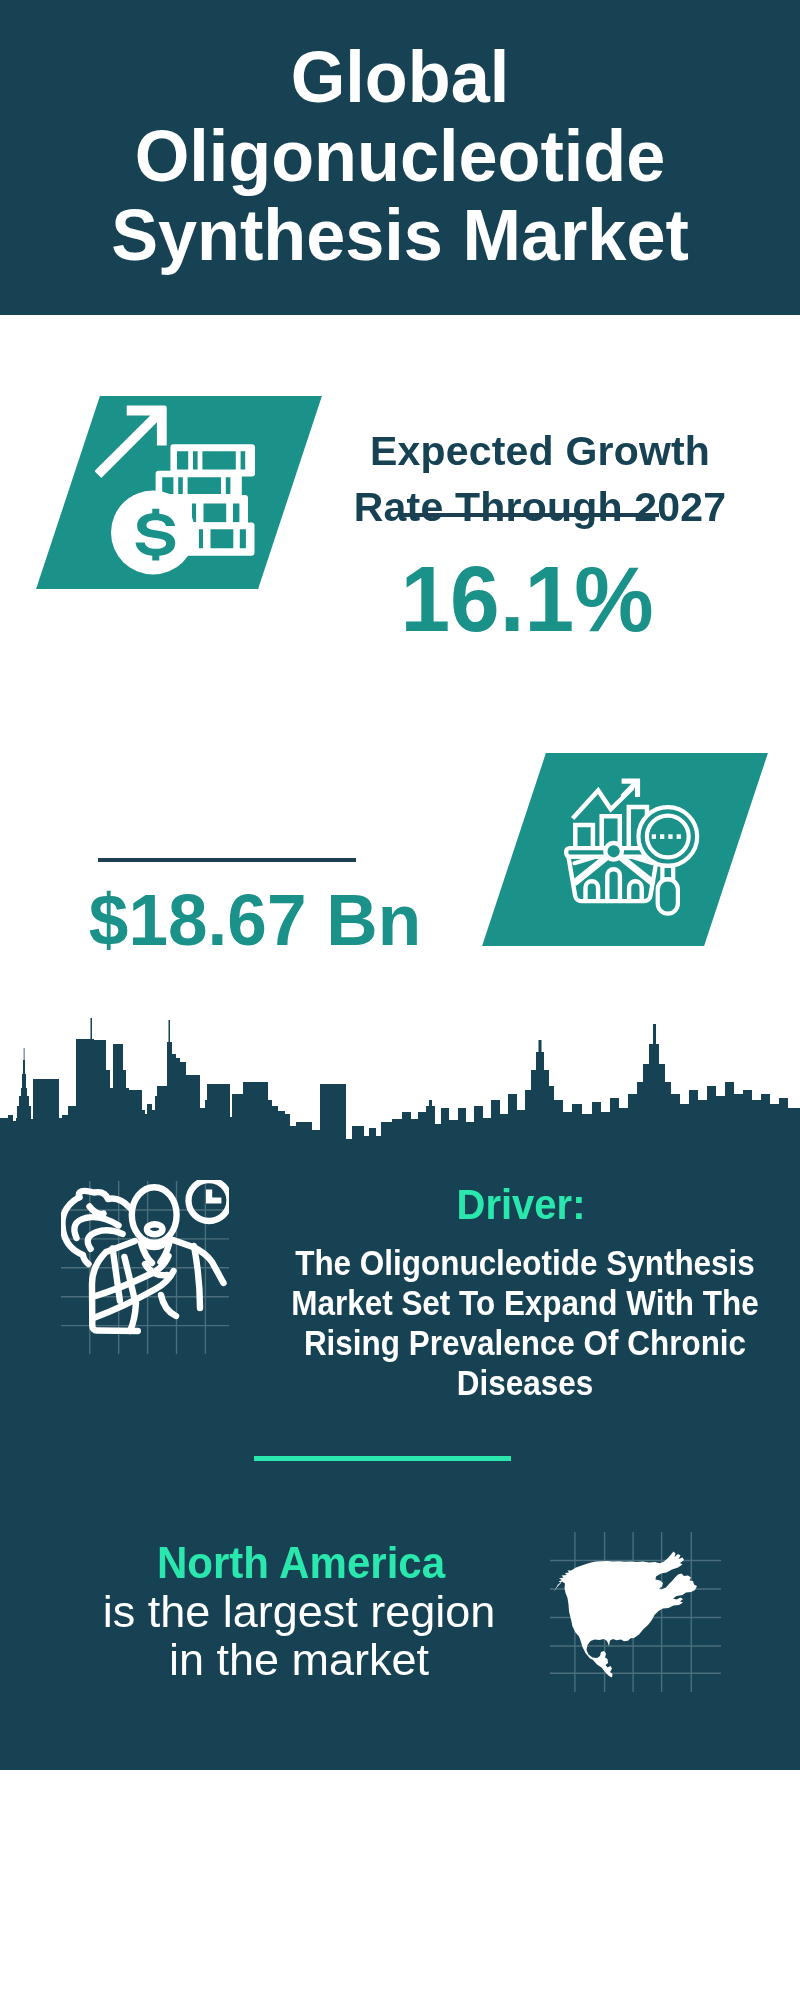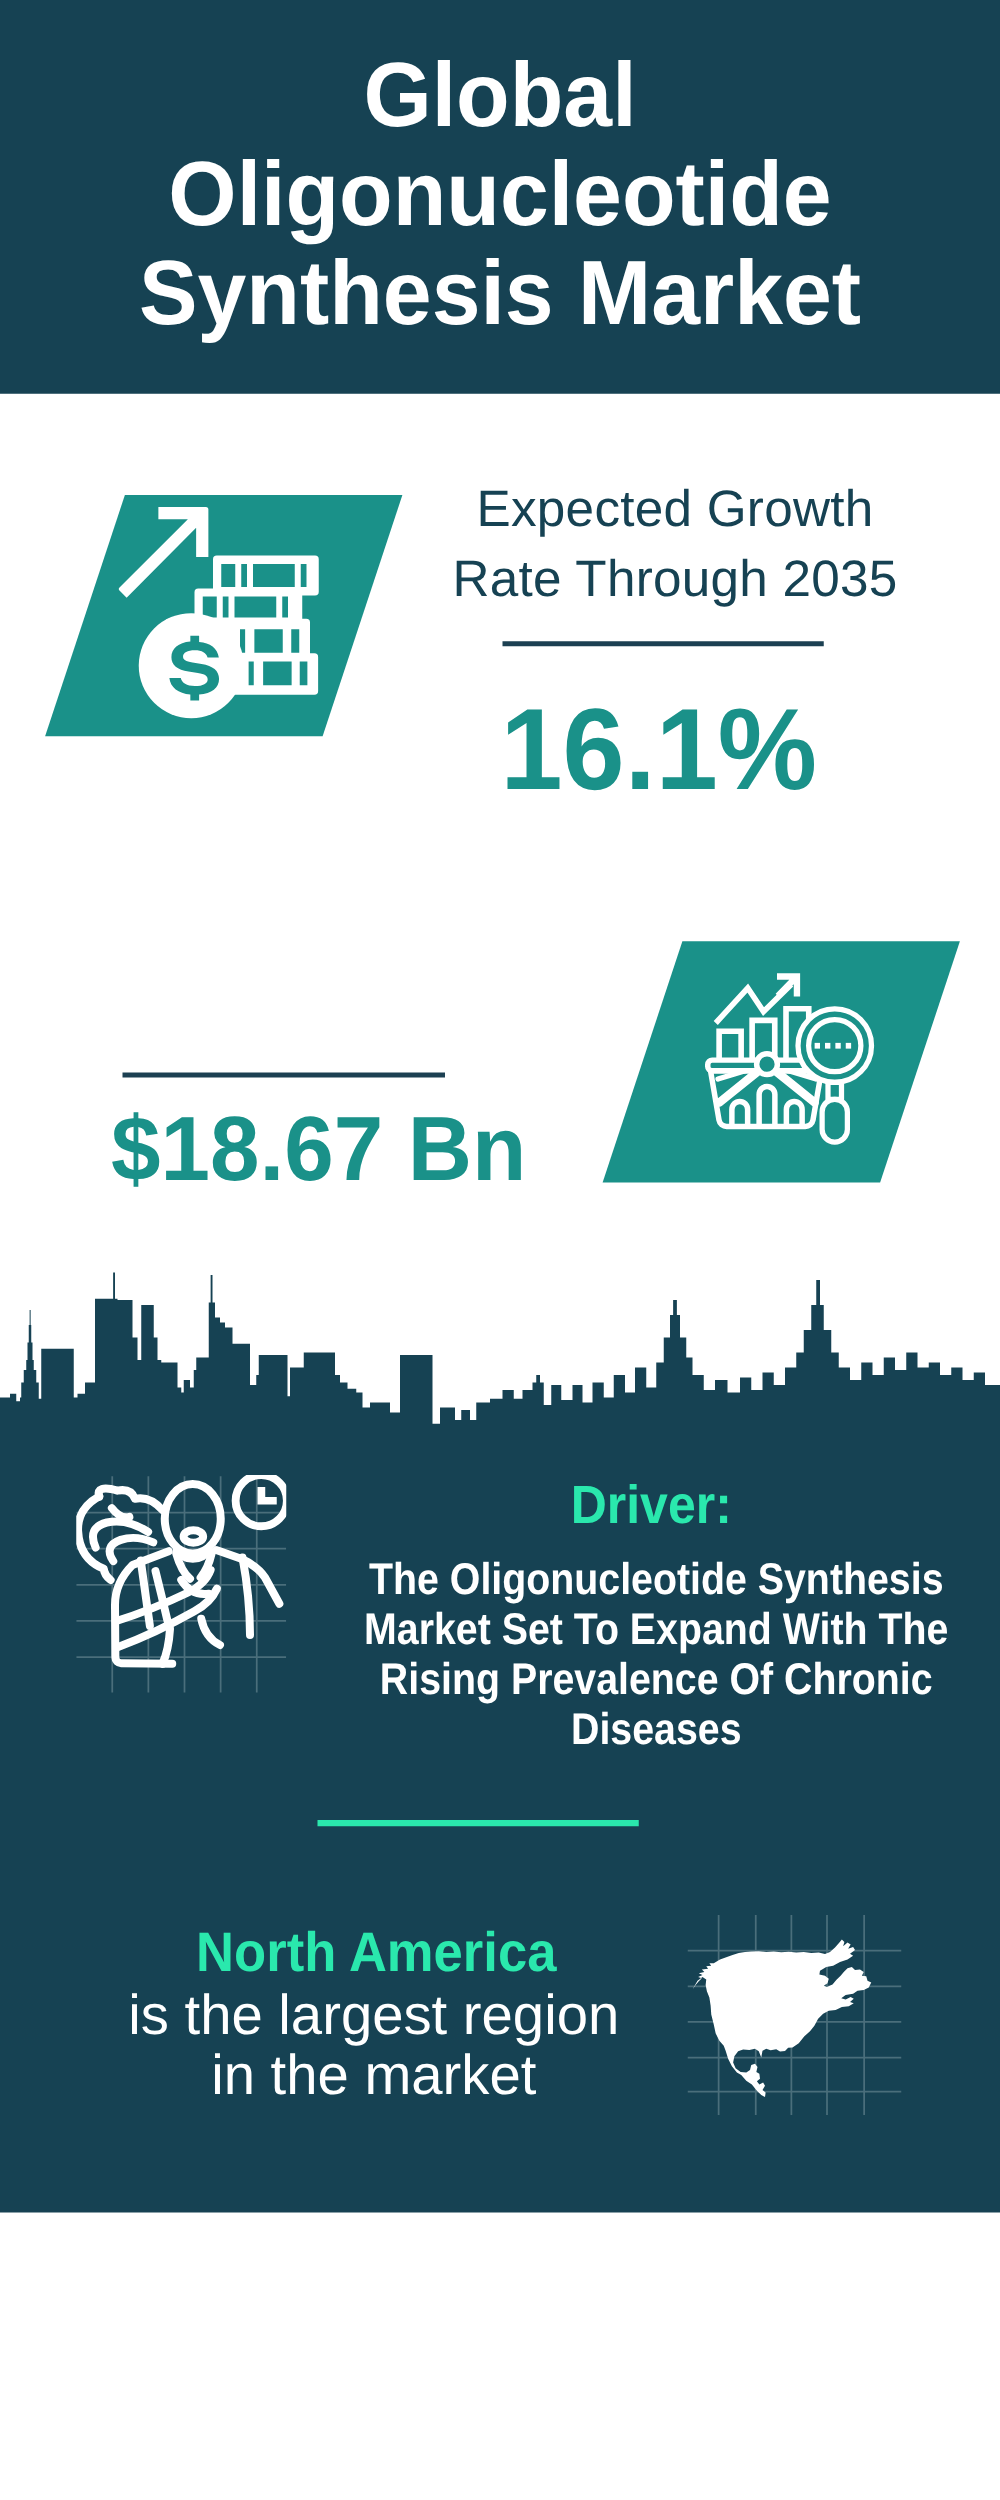--- a/index.html
+++ b/index.html
@@ -23,22 +23,22 @@
   #icon-money { left:95px; top:398px; width:162px; height:182px; }
   #icon-analysis { left:555px; top:765px; width:150px; height:165px; }
   #icon-driver { left:61px; top:1180px; width:168px; height:175px; }
   #icon-map { left:550px; top:1532px; width:175px; height:165px; }
   #head-1 { left:340px; top:378.5px; width:400px; }
   #rule-1 { left:402px; top:513px; width:257px; }
   #val-1  { left:127px; top:553px; width:800px; transform-origin:400px 0; }
   #head-2 { left:53px;  top:724.5px; width:400px; }
   #rule-2 { left:98px;  top:858px; width:258px; }
   #val-2  { left:-145px; top:883px; width:800px; transform-origin:400px 0; }
-  .stat-head { position:absolute; color:#164253; font-size:41px; font-weight:400;
-      line-height:56.5px; text-align:center; letter-spacing:0.2px; }
+  .stat-head { position:absolute; color:#164253; font-size:41px; font-weight:700;
+      line-height:56.5px; text-align:center; letter-spacing:0.2px;margin-top:44px; }
   .stat-rule { position:absolute; height:4px; background:#1c4052; }
   .stat-val { position:absolute; color:#1a9189; font-weight:700; text-align:center; white-space:nowrap; }
   #val-1 { font-size:92.5px; line-height:92.5px; transform:scaleX(0.965); }
   #val-2 { font-size:73px;   line-height:73px;   transform:scaleX(0.975); }
 
   
   .lower { position:absolute; left:0; top:1140px; width:800px; height:630px; background:#164253; }
   .skyline { position:absolute; left:0; top:1000px; width:800px; height:200px; }
 
   .driver-label { position:absolute; left:300px; top:1183px; width:400px; color:#2ae8ad;
@@ -92,21 +92,21 @@
                M107.4 53.2 v18.3 h33.4 v-18.3 Z M145.6 53.2 v18.3 h4.6 v-18.3 Z"></path>
     </g>
 
     <g>
       <circle cx="58" cy="134.5" r="42" fill="#ffffff"></circle>
       <path fill="#1a9189" transform="translate(58.0,133.3) scale(0.912,0.895) translate(-58.0,-136.3)" d="M57.2 111.0 h7.7 v5.6 c9.7 0.6 16.1 5.7 17.3 13.8 h-9.9 c-1.1 -4.0 -4.8 -6.4 -11.2 -6.4 c-6.4 0 -10.3 2.2 -10.3 5.5 c0 2.9 2.3 4.4 8.3 5.4 l8.0 1.3 c10.0 1.7 15.3 6.1 15.3 13.2 c0 8.0 -6.3 13.4 -17.5 14.1 v5.4 h-7.7 v-5.4 c-10.6 -0.7 -17.5 -6.3 -18.4 -14.7 h10.0 c1.0 4.5 5.1 7.1 12.4 7.1 c7.2 0 11.2 -2.3 11.2 -5.9 c0 -3.1 -2.3 -4.7 -8.6 -5.7 l-8.2 -1.3 c-9.9 -1.6 -15.0 -6.0 -15.0 -12.9 c0 -7.7 6.0 -13.1 16.6 -14.0 Z"></path>
     </g>
   </svg>
   <div class="stat-head" id="head-1">
     <div>Expected Growth</div>
-    <div>Rate Through 2035</div>
+    <div>Rate Through 2027</div>
   </div>
   <div class="stat-rule" id="rule-1"></div>
   <div class="stat-val" id="val-1">16.1%</div>
 
   <div class="lower"></div>
   <svg class="skyline" viewBox="0 1000 800 200" preserveAspectRatio="none">
     <path d="M0 1200 V1118 H8 V1200 Z M8 1200 V1115 H13 V1200 Z M13 1200 V1121 H16 V1200 Z M16 1200 V1118 H17 V1200 Z M17 1200 V1106 H19 V1200 Z M19 1200 V1096 H21 V1200 Z M21 1200 V1088 H22 V1200 Z M22 1200 V1074 H23 V1200 Z M23 1200 V1060 H23.7 V1200 Z M23.7 1200 V1048 H24.5 V1200 Z M24.5 1200 V1060 H25 V1200 Z M25 1200 V1074 H26 V1200 Z M26 1200 V1088 H27 V1200 Z M27 1200 V1096 H29 V1200 Z M29 1200 V1106 H31 V1200 Z M31 1200 V1119 H33 V1200 Z M33 1200 V1079 H59 V1200 Z M59 1200 V1118 H62 V1200 Z M62 1200 V1115 H68 V1200 Z M68 1200 V1106 H76 V1200 Z M76 1200 V1039 H92 V1200 Z M90.5 1200 V1018 H92 V1200 Z M92 1200 V1039 H94 V1200 Z M94 1200 V1040 H106 V1200 Z M106 1200 V1070 H110 V1200 Z M110 1200 V1088 H113 V1200 Z M113 1200 V1044 H123 V1200 Z M123 1200 V1070 H126 V1200 Z M126 1200 V1088 H129 V1200 Z M129 1200 V1090 H142 V1200 Z M142 1200 V1110 H145 V1200 Z M145 1200 V1114 H147 V1200 Z M147 1200 V1104 H152 V1200 Z M152 1200 V1110 H155 V1200 Z M155 1200 V1096 H157 V1200 Z M157 1200 V1086 H167 V1200 Z M167 1200 V1042 H172 V1200 Z M168.5 1200 V1020 H170 V1200 Z M172 1200 V1054 H176 V1200 Z M176 1200 V1058 H180 V1200 Z M180 1200 V1062 H186 V1200 Z M186 1200 V1075 H200 V1200 Z M200 1200 V1108 H205 V1200 Z M205 1200 V1100 H207 V1200 Z M207 1200 V1084 H230 V1200 Z M211 1200 V1084 H230 V1200 Z M230 1200 V1117 H232 V1200 Z M232 1200 V1094 H243 V1200 Z M243 1200 V1082 H268 V1200 Z M268 1200 V1100 H272 V1200 Z M272 1200 V1106 H278 V1200 Z M278 1200 V1111 H285 V1200 Z M285 1200 V1114 H290 V1200 Z M290 1200 V1126 H296 V1200 Z M296 1200 V1122 H312 V1200 Z M312 1200 V1130 H320 V1200 Z M320 1200 V1084 H346 V1200 Z M346 1200 V1140 H352 V1200 Z M352 1200 V1126 H364 V1200 Z M364 1200 V1136 H369 V1200 Z M369 1200 V1128 H376 V1200 Z M376 1200 V1136 H381 V1200 Z M381 1200 V1122 H392 V1200 Z M392 1200 V1119 H402 V1200 Z M402 1200 V1112 H411 V1200 Z M411 1200 V1119 H418 V1200 Z M418 1200 V1112 H426 V1200 Z M426 1200 V1106 H435 V1200 Z M429 1200 V1100 H432 V1200 Z M435 1200 V1124 H441 V1200 Z M441 1200 V1108 H449 V1200 Z M449 1200 V1120 H458 V1200 Z M458 1200 V1108 H466 V1200 Z M466 1200 V1122 H474 V1200 Z M474 1200 V1106 H483 V1200 Z M483 1200 V1118 H491 V1200 Z M491 1200 V1100 H500 V1200 Z M500 1200 V1114 H508 V1200 Z M508 1200 V1094 H517 V1200 Z M517 1200 V1110 H525 V1200 Z M525 1200 V1090 H531 V1200 Z M531 1200 V1070 H536 V1200 Z M536 1200 V1052 H540 V1200 Z M538.5 1200 V1040 H541.5 V1200 Z M540 1200 V1052 H544 V1200 Z M544 1200 V1070 H549 V1200 Z M549 1200 V1086 H554 V1200 Z M554 1200 V1100 H563 V1200 Z M563 1200 V1112 H572 V1200 Z M572 1200 V1104 H582 V1200 Z M582 1200 V1114 H592 V1200 Z M592 1200 V1102 H601 V1200 Z M601 1200 V1112 H610 V1200 Z M610 1200 V1098 H619 V1200 Z M619 1200 V1108 H628 V1200 Z M628 1200 V1094 H637 V1200 Z M637 1200 V1082 H643 V1200 Z M643 1200 V1064 H649 V1200 Z M649 1200 V1044 H654 V1200 Z M653 1200 V1024 H656 V1200 Z M654 1200 V1044 H659 V1200 Z M659 1200 V1064 H665 V1200 Z M665 1200 V1082 H671 V1200 Z M671 1200 V1094 H680 V1200 Z M680 1200 V1104 H689 V1200 Z M689 1200 V1090 H698 V1200 Z M698 1200 V1100 H707 V1200 Z M707 1200 V1086 H716 V1200 Z M716 1200 V1096 H725 V1200 Z M725 1200 V1082 H734 V1200 Z M734 1200 V1094 H743 V1200 Z M743 1200 V1090 H752 V1200 Z M752 1200 V1100 H761 V1200 Z M761 1200 V1094 H770 V1200 Z M770 1200 V1104 H779 V1200 Z M779 1200 V1098 H788 V1200 Z M788 1200 V1108 H800 V1200 Z M0 1139 H800 V1200 H0 Z" fill="#164253"></path>
   </svg>
 
   <div class="stat-rule" id="rule-2"></div>

